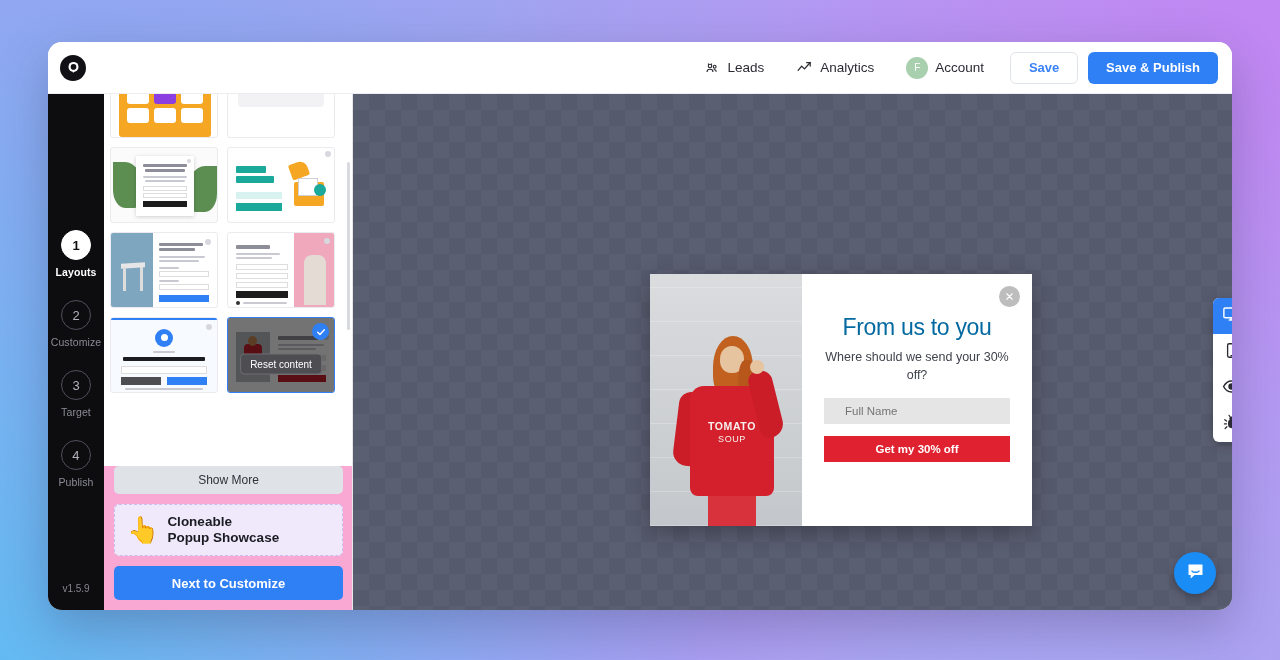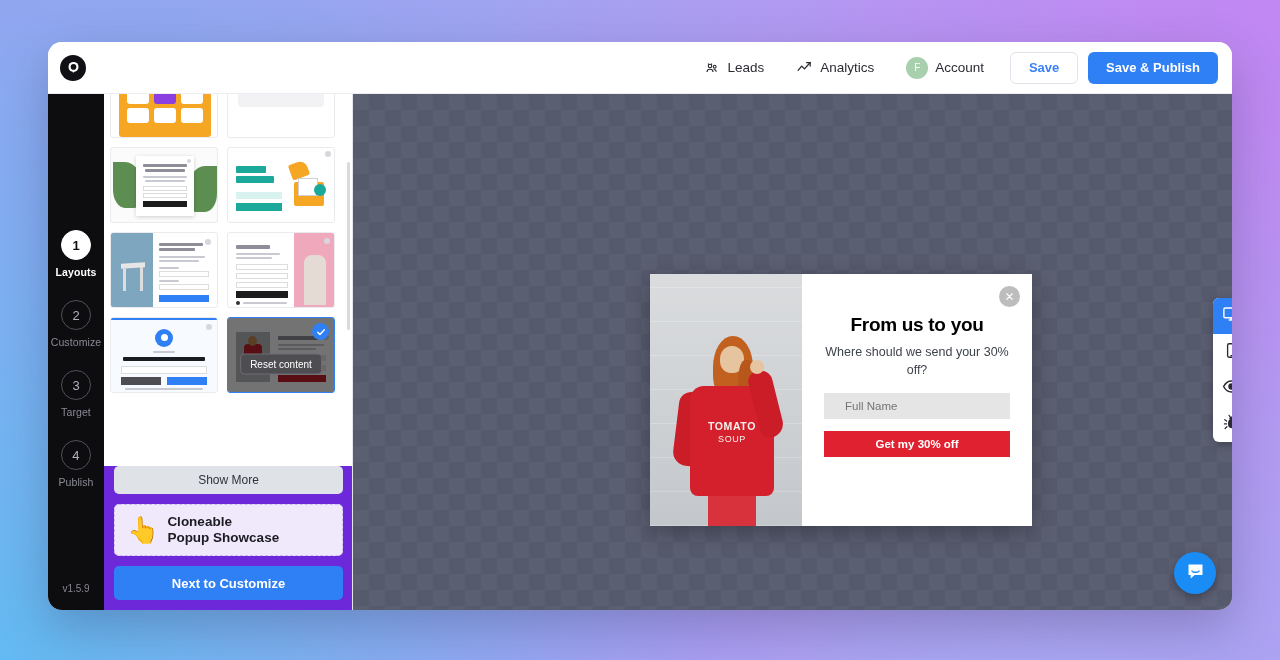--- a/index.html
+++ b/index.html
@@ -138,21 +138,21 @@
   
   .m { position:absolute; font-family:"Liberation Sans", sans-serif; }
   .mini-x { position:absolute; right:3px; top:3px; width:6px;height:6px;border-radius:50%;
             background:#d7d7dd; }
   .bar { background:#c9c9d2; border-radius:1px; }
   .tbar { background:#8e8e99; border-radius:1px; }
 
   .tpl-footer {
     position: absolute; left: 0; bottom: 0;
     width: 249px; padding: 0 10px 10px 10px;
-    background: #6d28d9;
+    background: #f9a8d4;
   }
   .show-more {
     height: 28px; border-radius: 5px; background: #dfe3e8;
     color: #30323a; font-size: 12px;
     display:flex; align-items:center; justify-content:center;
     margin-bottom: 10px; cursor:pointer;
   }
   .showcase {
     height: 52px; border-radius: 5px;
     background: #efe9fb; border: 1px dashed #cbbdee;
@@ -219,21 +219,21 @@
     flex: 1; padding: 26px 22px 20px 22px; position: relative;
     display: flex; flex-direction: column;
   }
   .popup-close {
     position:absolute; right: 12px; top: 12px;
     width: 21px; height: 21px; border-radius: 50%;
     background: #bdbdbd; display:flex; align-items:center; justify-content:center;
     cursor: pointer;
   }
   .popup-title {
-    font-size: 19px; font-weight: 700; color: #000000;
+    font-size: 23px; font-weight: 400; color: #0369a1;
     text-align: center; margin-top: 14px; letter-spacing: -.3px;
   }
   .popup-sub {
     font-size: 12.5px; color: #3f434c; text-align: center;
     margin-top: 8px; line-height: 1.4;
   }
   .popup-input {
     height: 26px; background: #e5e5e5; border: none;
     margin-top: 10px; padding: 0 21px;
     font-size: 11.5px; color: #7b7b80;

